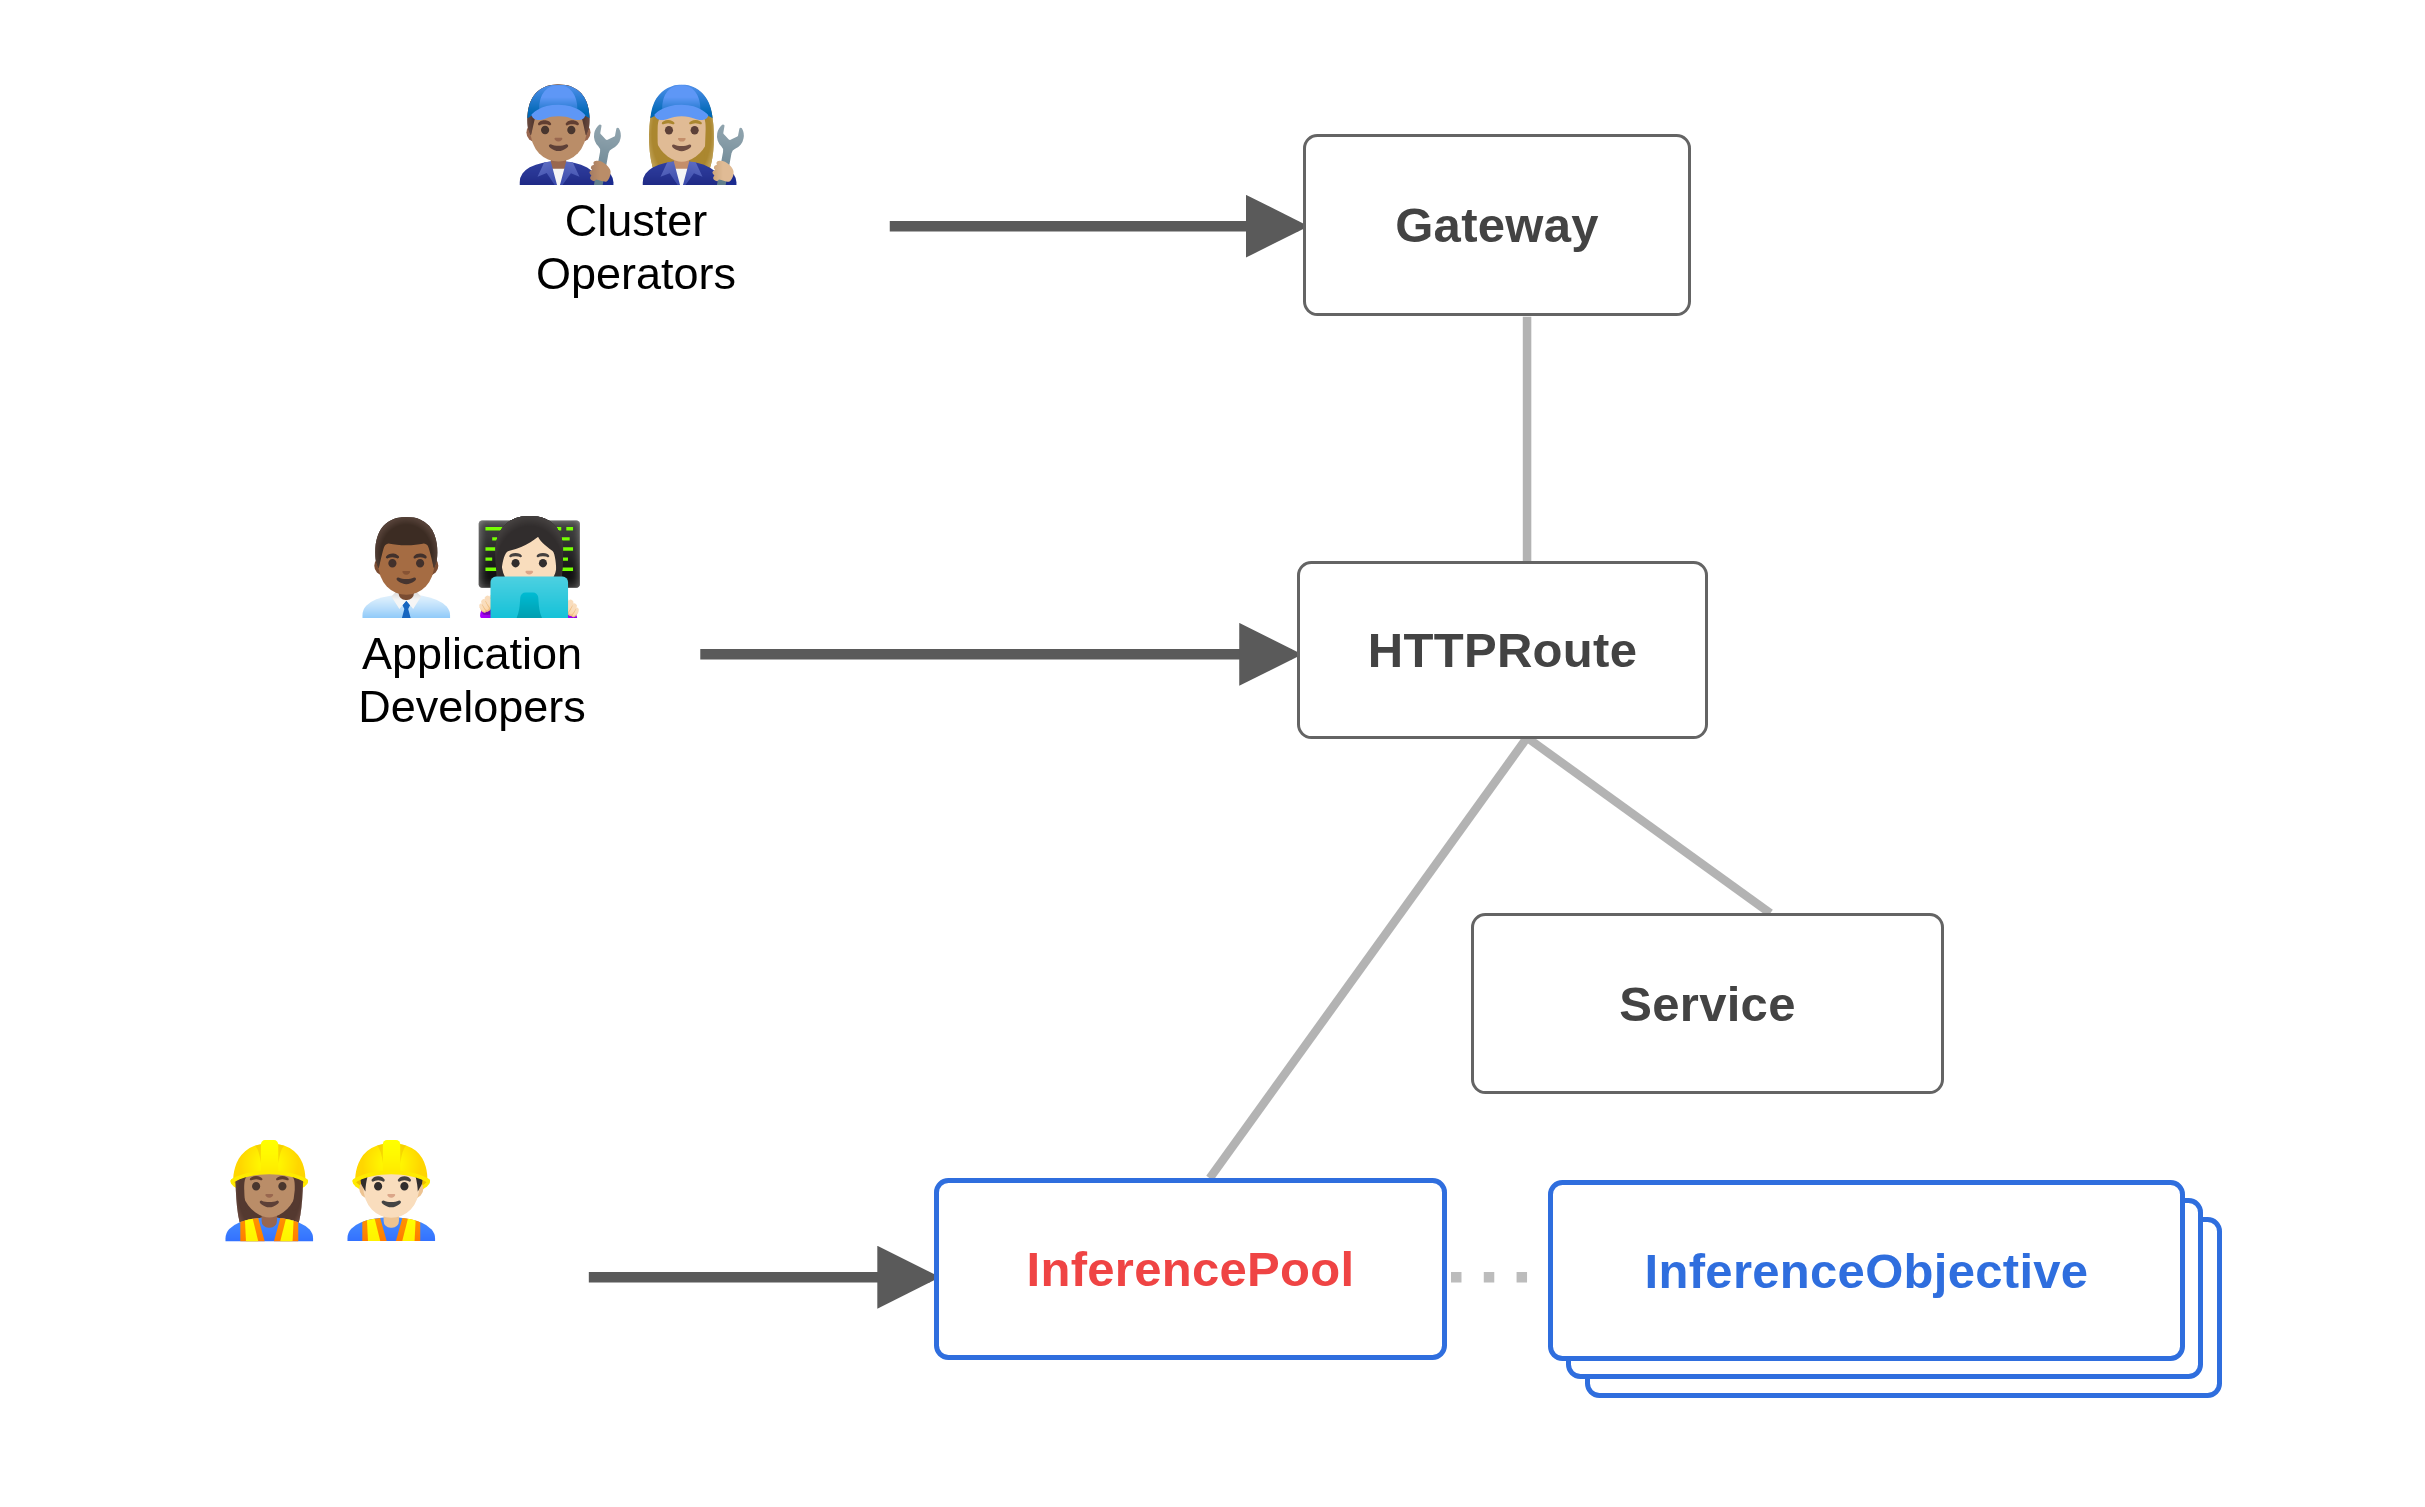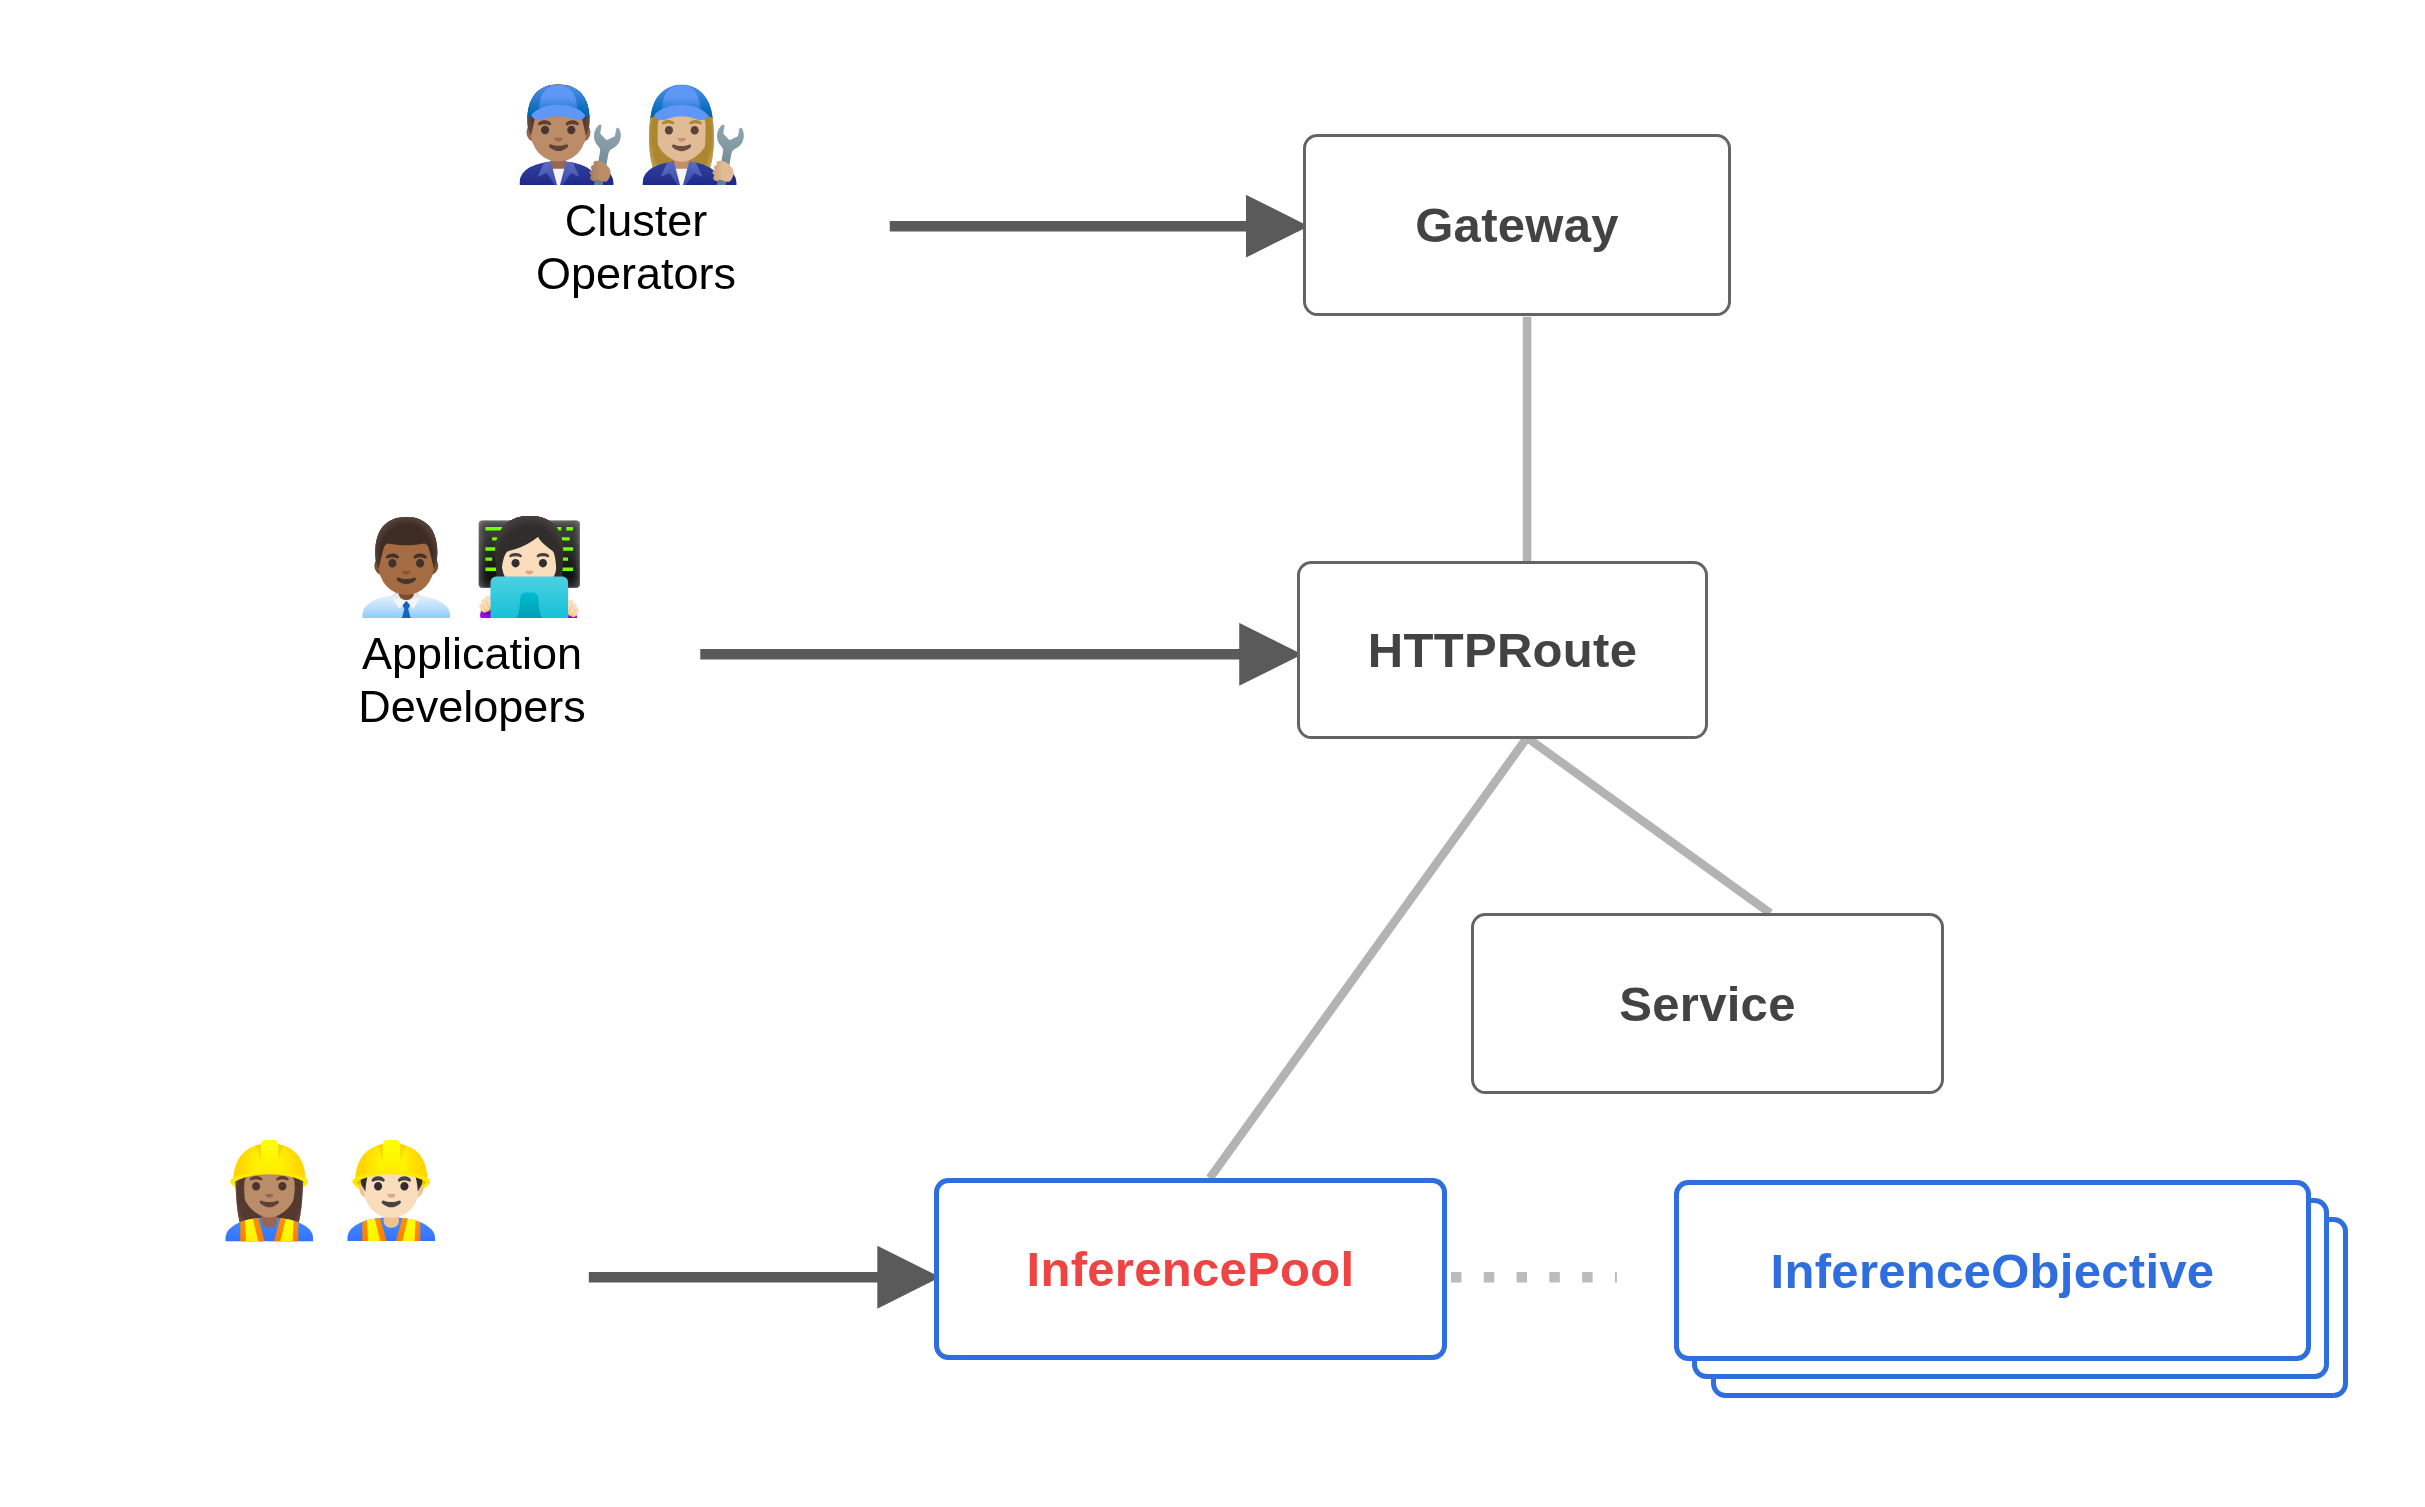--- a/index.html
+++ b/index.html
@@ -146,37 +146,37 @@
   <div class="actor" style="left:269px; top:518px; width:406px;">
     <div class="actor-emojis">👨🏾‍💼👩🏻‍💻</div>
     <div class="actor-label">Application
 Developers</div>
   </div>
 
   <div class="actor" style="left:92px; top:1141px; width:485px;">
     <div class="actor-emojis">👷🏽‍♀️👷🏻‍♂️</div>
   </div>
 
-  <div class="node gray" style="left:1303px; top:134px; width:428px; height:182px;">
+  <div class="node gray" style="left:1303px; top:134px; width:388px; height:182px;">
     <span class="node-label">Gateway</span>
   </div>
 
   <div class="node gray" style="left:1297px; top:561px; width:411px; height:178px;">
     <span class="node-label">HTTPRoute</span>
   </div>
 
   <div class="node gray" style="left:1471px; top:913px; width:473px; height:181px;">
     <span class="node-label">Service</span>
   </div>
 
   <div class="node blue" style="left:934px; top:1178px; width:513px; height:182px;">
     <span class="node-label">InferencePool</span>
   </div>
 
-  <div class="stack" style="left:1674px; top:1180px; width:675px; height:223px;text-decoration:underline;">
+  <div class="stack" style="left:1548px; top:1180px; width:675px; height:223px;text-decoration:underline;">
     <div class="stack-layer" style="left:37px; top:37px; width:637px; height:181px;"></div>
     <div class="stack-layer" style="left:18.4px; top:18.4px; width:637px; height:181px;"></div>
     <div class="stack-layer stack-front" style="left:0px; top:0px; width:637px; height:181px;">
       <span class="node-label" style="color:#2f6ede;">InferenceObjective</span>
     </div>
   </div>
 
 </div>
 
 

